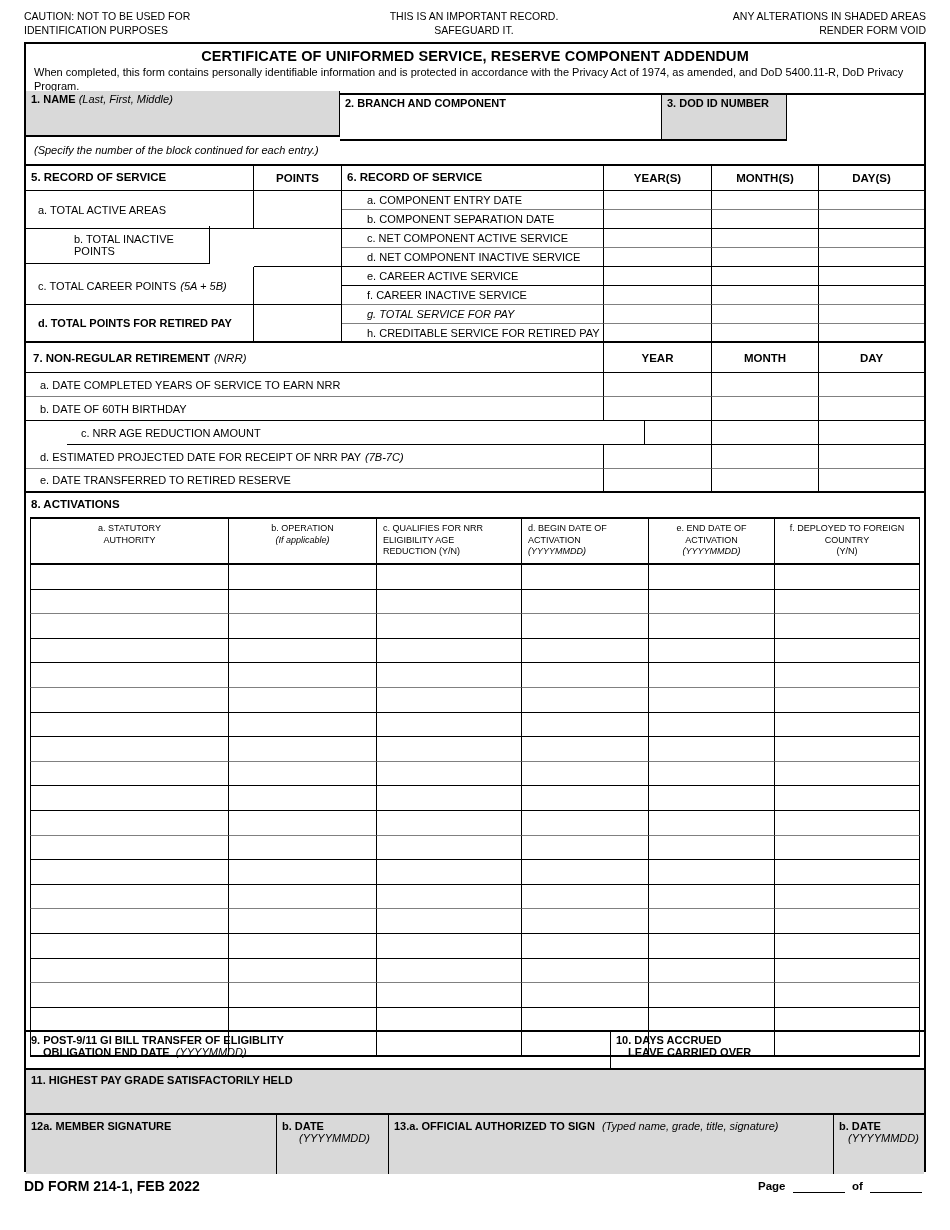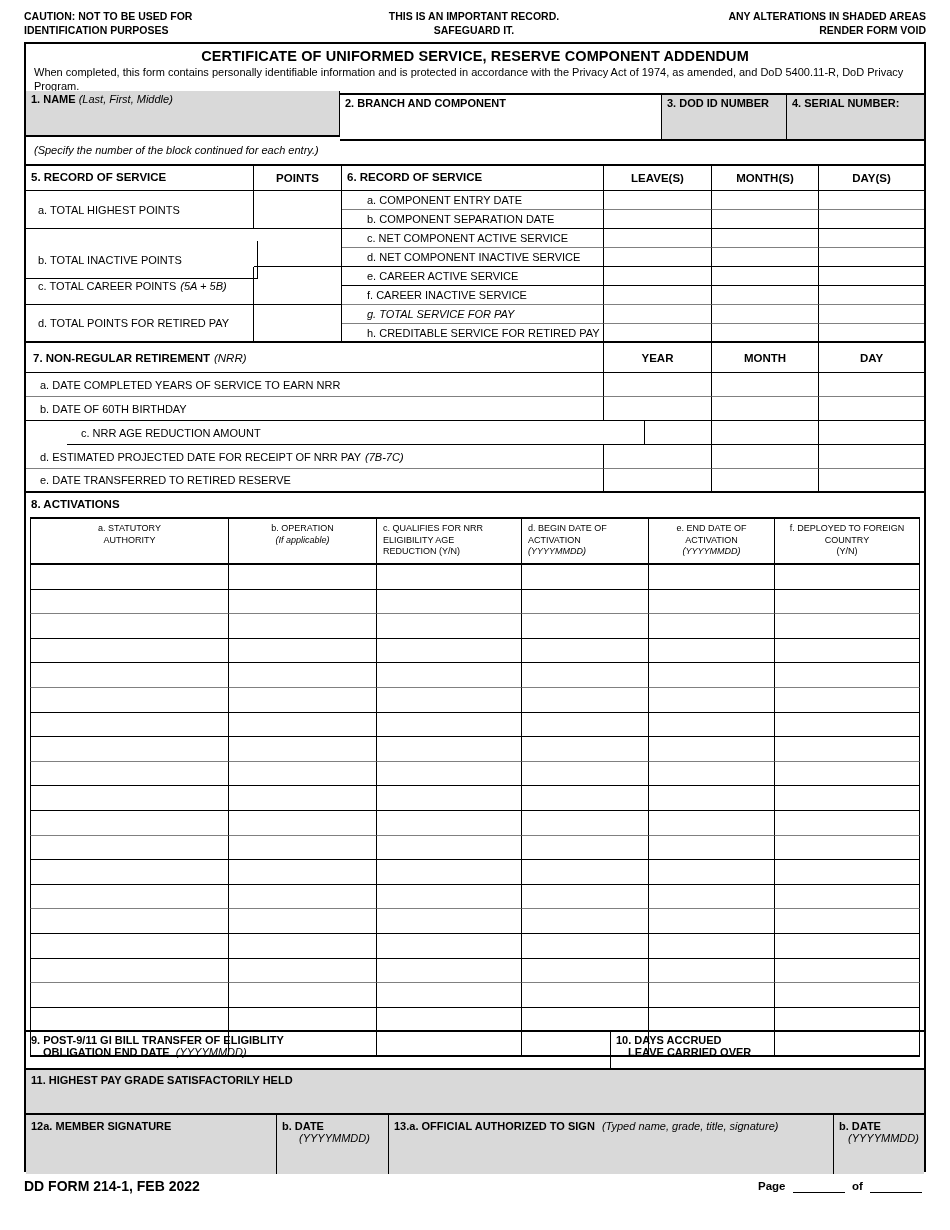--- a/index.html
+++ b/index.html
@@ -21,21 +21,21 @@
   }
 
   
   .top-banner {
     position: absolute;
     left: 24px;
     top: 10px;
     width: 902px;
     height: 28px;
     font-size: 10.5px;
-    font-weight: bold;
+    font-weight: normal;
     line-height: 13.5px;
   }
   .tb-col { position: absolute; top: 0; }
   .tb-left  { left: 0;    text-align: left; }
   .tb-mid   { left: 290px; width: 320px; text-align: center; }
   .tb-right { right: 0;   text-align: right; }
 
   
   .form-frame {
     position: absolute;
@@ -193,78 +193,74 @@
     <div class="cell bb2 br" style="left:314px;top:51px;width:322px;height:46px;">
       <div class="lbl">2. BRANCH AND COMPONENT</div>
       <div class="lbl-n"></div>
     </div>
 
     <div class="cell shaded bb2 br" style="left:636px;top:51px;width:125px;height:46px;">
       <div class="lbl">3. DOD ID NUMBER</div>
       <div class="lbl-n"></div>
     </div>
 
-    <div class="cell shaded bb2" style="left:761px;top:51px;width:137px;height:46px;">
-      <div class="lbl">4. SERIAL NUMBER:</div>
-      <div class="lbl-n"></div>
-    </div>
 
     <div class="cell bb2" style="left:0;top:97px;width:898px;height:25px;">
       <div class="cont-note">(Specify the number of the block continued for each entry.)</div>
     </div>
 
     <div class="cell bb br" style="left:0;top:122px;width:228px;height:25px;">
       <div class="lbl hdr-bold" style="padding-top:5px;">5. RECORD OF SERVICE</div>
     </div>
     <div class="cell bb br" style="left:228px;top:122px;width:88px;height:25px;">
       <div class="ctr-all hdr-bold">POINTS</div>
     </div>
     <div class="cell bb br" style="left:316px;top:122px;width:262px;height:25px;">
       <div class="lbl hdr-bold" style="padding-top:5px;">6. RECORD OF SERVICE</div>
     </div>
     <div class="cell bb br" style="left:578px;top:122px;width:108px;height:25px;">
-      <div class="ctr-all hdr-bold">LEAVE(S)</div>
+      <div class="ctr-all hdr-bold">YEAR(S)</div>
     </div>
     <div class="cell bb br" style="left:686px;top:122px;width:107px;height:25px;">
       <div class="ctr-all hdr-bold">MONTH(S)</div>
     </div>
     <div class="cell bb" style="left:793px;top:122px;width:105px;height:25px;">
       <div class="ctr-all hdr-bold">DAY(S)</div>
     </div>
 
     <div class="cell bb br" style="left:0;top:147px;width:228px;height:38px;">
       <div class="mid-v" style="padding-left:12px;">
-        <span>a. TOTAL HIGHEST POINTS</span>
+        <span>a. TOTAL ACTIVE AREAS</span>
       </div>
     </div>
     <div class="cell bb br" style="left:228px;top:147px;width:88px;height:38px;">
       <div class="ctr-all"></div>
     </div>
 
-    <div class="cell bb br" style="left:0;top:197px;width:232px;height:38px;">
+    <div class="cell bb br" style="left:0;top:182px;width:184px;height:38px;padding-left:36px;">
       <div class="mid-v" style="padding-left:12px;">
         <span>b. TOTAL INACTIVE POINTS</span>
       </div>
     </div>
     <div class="cell bb br" style="left:228px;top:185px;width:88px;height:38px;">
       <div class="ctr-all"></div>
     </div>
 
     <div class="cell bb br" style="left:0;top:223px;width:228px;height:38px;">
       <div class="mid-v" style="padding-left:12px;">
         <span>c. TOTAL  CAREER POINTS</span>
         <span class="ital" style="margin-left:4px;">(5A + 5B)</span>
       </div>
     </div>
     <div class="cell bb br" style="left:228px;top:223px;width:88px;height:38px;">
       <div class="ctr-all"></div>
     </div>
 
     <div class="cell bb2 br" style="left:0;top:261px;width:228px;height:38px;">
-      <div class="mid-v" style="padding-left:12px;">
+      <div class="mid-v" style="padding-left:12px;font-weight:bold;">
         <span>d. TOTAL POINTS FOR RETIRED PAY</span>
       </div>
     </div>
     <div class="cell bb2 br" style="left:228px;top:261px;width:88px;height:38px;">
       <div class="ctr-all"></div>
     </div>
 
     <div class="cell bb-light br" style="left:316px;top:147px;width:262px;height:19px;">
       <div class="mid-v" style="padding-left:25px;">
         <span>a. COMPONENT ENTRY DATE</span>

